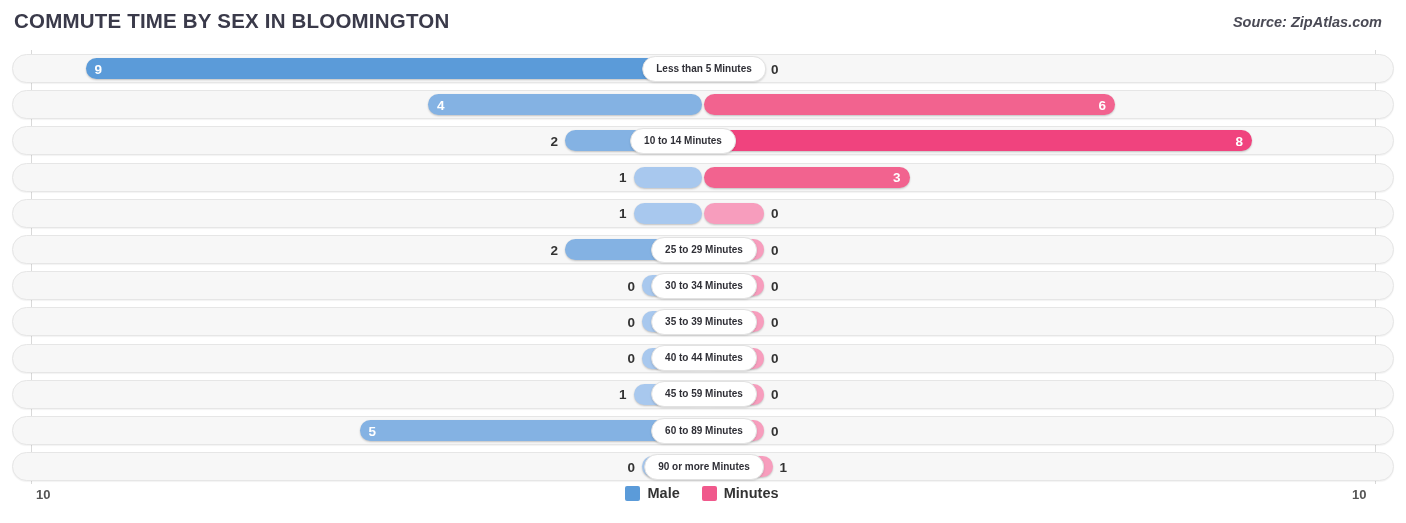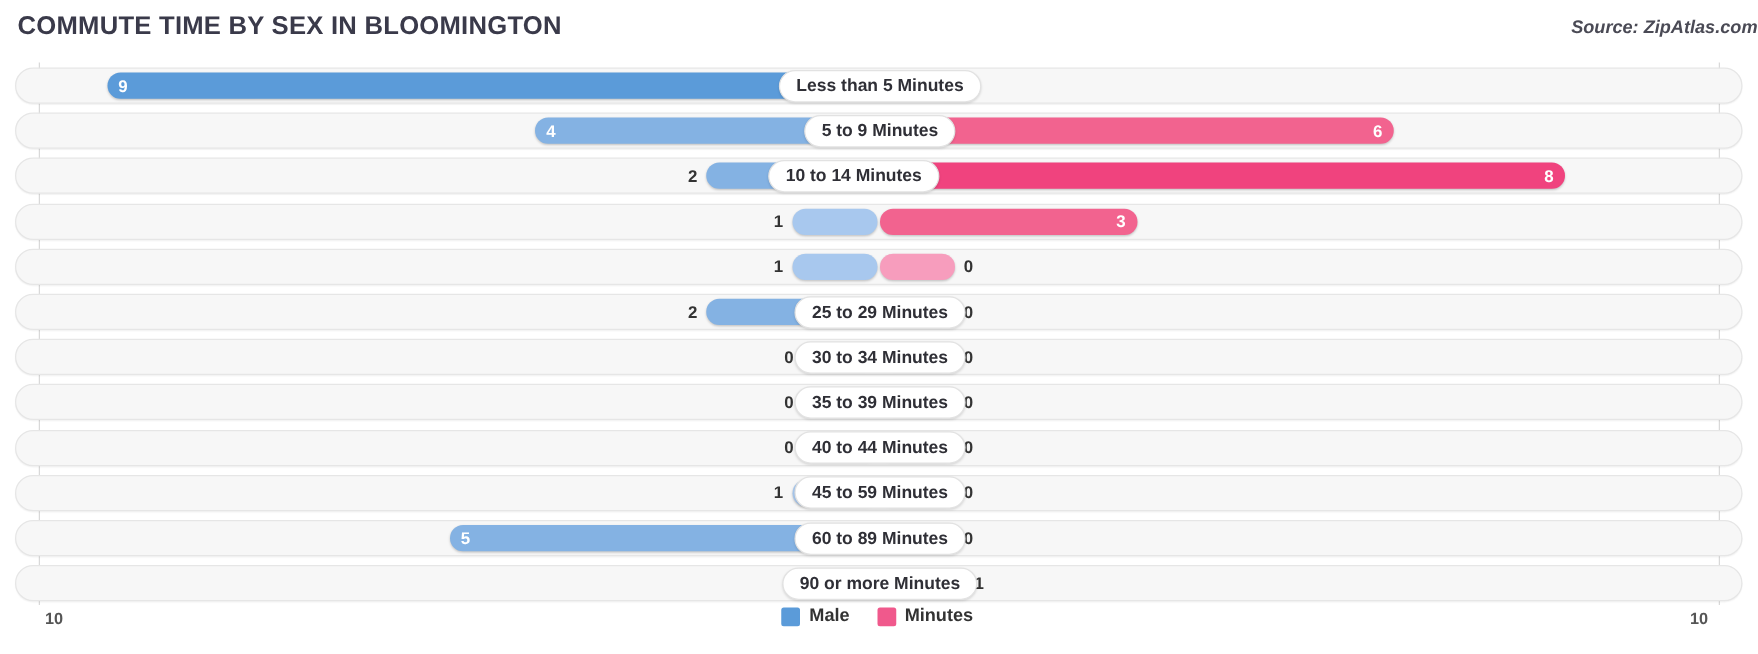--- a/index.html
+++ b/index.html
@@ -12,21 +12,21 @@
   }
   #chart-root{position:absolute;inset:0;font-weight:bold;}
 
   
   .title{
     position:absolute;left:14px;top:9px;
     font-size:20.5px;color:#3a3a4a;letter-spacing:.2px;
     white-space:nowrap;
   }
   .source{
-    position:absolute;right:0;top:14px;
+    position:absolute;right:24px;top:14px;
     font-size:14.5px;font-style:italic;color:#4a4a55;
     white-space:nowrap;
   }
 
   
   .plot{
     position:absolute;left:0;top:50px;width:1406px;height:434px;
   }
   .axis-line{
     position:absolute;top:0;width:1px;height:434px;background:#d9d9d9;
@@ -74,21 +74,21 @@
 
   
   .pill{
     position:absolute;top:50%;left:50%;
     transform:translate(-50%,-50%);
     background:#ffffff;
     border:1px solid #e2e2e2;
     border-radius:13px;
     height:24px;line-height:23px;
     padding:0 13px;
-    font-size:14px;color:#2f2f36;
+    font-size:10px;color:#2f2f36;
     white-space:nowrap;
     box-shadow:0 1px 2px rgba(0,0,0,.13);
   }
 
   
   .legend{
     position:absolute;left:0;top:485px;width:1404px;
     display:flex;justify-content:center;align-items:center;gap:22px;
   }
   .legend-item{display:flex;align-items:center;gap:7px;}
@@ -119,21 +119,20 @@
           </div>
         </div>
         <div class="row" style="top: 40.2px;">
           <div class="row-inner">
             <div class="bar male" style="width: 274px; right: 691px; background: rgb(132, 178, 227);">
               <span class="bar-val inside m-inside">4</span>
             </div>
             <div class="bar female" style="width: 411px; left: 691px; background: rgb(242, 99, 143);">
               <span class="bar-val inside f-inside">6</span>
             </div>
-            <div class="pill" style="left: 691px;">5 to 9 Minutes</div>
           </div>
         </div>
         <div class="row" style="top: 76.4px;">
           <div class="row-inner">
             <div class="bar male" style="width: 137px; right: 691px; background: rgb(132, 178, 227);">
               <span class="bar-val outside m-outside">2</span>
             </div>
             <div class="bar female" style="width: 548px; left: 691px; background: rgb(240, 67, 126);">
               <span class="bar-val inside f-inside">8</span>
             </div>

